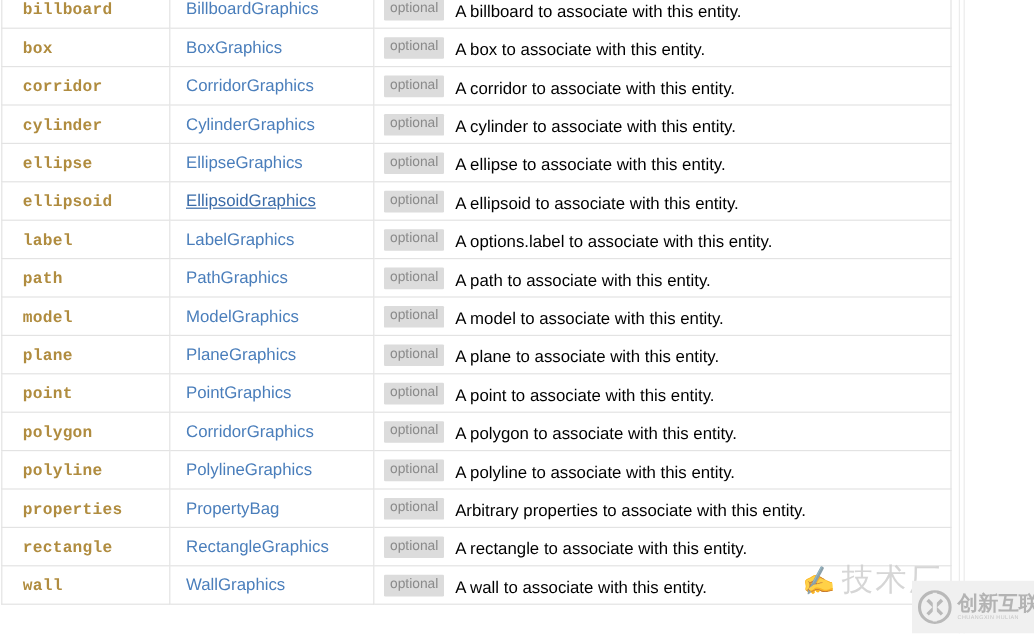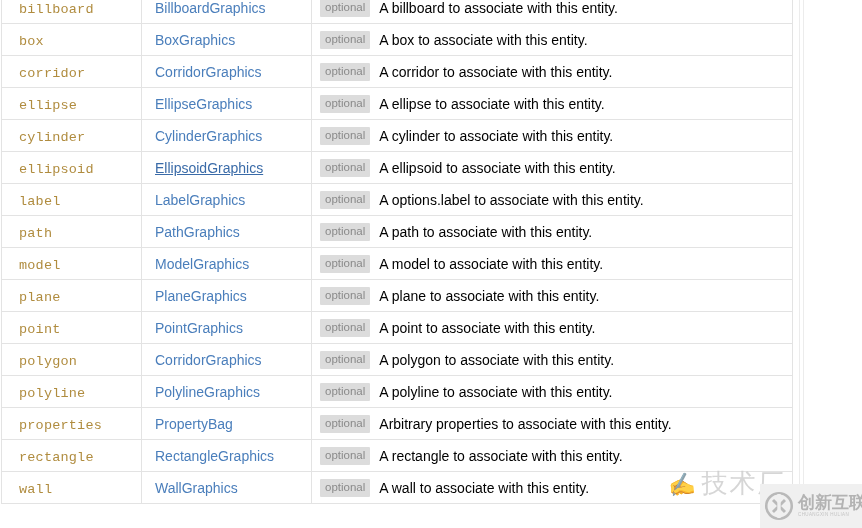--- a/index.html
+++ b/index.html
@@ -62,41 +62,42 @@
 
   
   .prop-name {
     display: inline-block;
     margin-left: 17px;
     font-family: "Liberation Mono", "DejaVu Sans Mono", monospace;
     font-size: 13.5px;
     color: #b08c3f;
     letter-spacing: 0.2px;
     white-space: nowrap;
+    font-weight: bold;
   }
 
   
   .type-link {
     display: inline-block;
     margin-left: 13px;
     font-size: 14px;
     color: #4a7ebb;
     text-decoration: none;
     white-space: nowrap;
   }
   .type-link.is-hovered {
     text-decoration: underline;
     color: #3a6ba8;
     text-align: right;
   }
 
   
   .desc-wrap {
     display: flex;
-    align-items: center;
+    align-items: flex-end;
     margin-left: 8px;
   }
   .badge-optional {
     display: inline-block;
     background: #dcdcdc;
     color: #8a8a8a;
     font-size: 11.5px;
     line-height: 15px;
     padding: 1px 5px 2px 5px;
     border-radius: 1px;
@@ -216,36 +217,36 @@
           <td class="cell-name"><span class="prop-name">corridor</span></td>
           <td class="cell-type"><a class="type-link" href="#">CorridorGraphics</a></td>
           <td class="cell-desc">
             <div class="desc-wrap">
               <span class="badge-optional">optional</span>
               <span class="desc-text">A corridor to associate with this entity.</span>
             </div>
           </td>
         </tr>
         <tr>
+          <td class="cell-name"><span class="prop-name">cylinder</span></td>
+          <td class="cell-type"><a class="type-link" href="#">CylinderGraphics</a></td>
+          <td class="cell-desc">
+            <div class="desc-wrap">
+              <span class="badge-optional">optional</span>
+              <span class="desc-text">A cylinder to associate with this entity.</span>
+            </div>
+          </td>
+        </tr>
+        <tr>
           <td class="cell-name"><span class="prop-name">ellipse</span></td>
           <td class="cell-type"><a class="type-link" href="#">EllipseGraphics</a></td>
           <td class="cell-desc">
             <div class="desc-wrap">
               <span class="badge-optional">optional</span>
               <span class="desc-text">A ellipse to associate with this entity.</span>
-            </div>
-          </td>
-        </tr>
-        <tr>
-          <td class="cell-name"><span class="prop-name">cylinder</span></td>
-          <td class="cell-type"><a class="type-link" href="#">CylinderGraphics</a></td>
-          <td class="cell-desc">
-            <div class="desc-wrap">
-              <span class="badge-optional">optional</span>
-              <span class="desc-text">A cylinder to associate with this entity.</span>
             </div>
           </td>
         </tr>
         <tr>
           <td class="cell-name"><span class="prop-name">ellipsoid</span></td>
           <td class="cell-type"><a class="type-link is-hovered" href="#">EllipsoidGraphics</a></td>
           <td class="cell-desc">
             <div class="desc-wrap">
               <span class="badge-optional">optional</span>
               <span class="desc-text">A ellipsoid to associate with this entity.</span>

